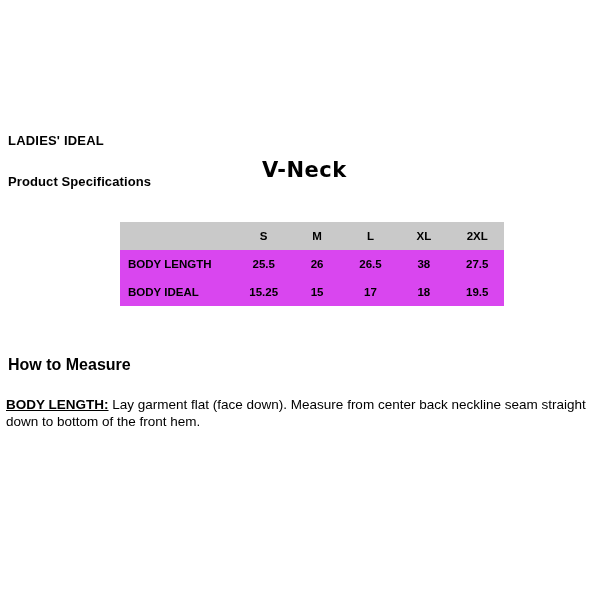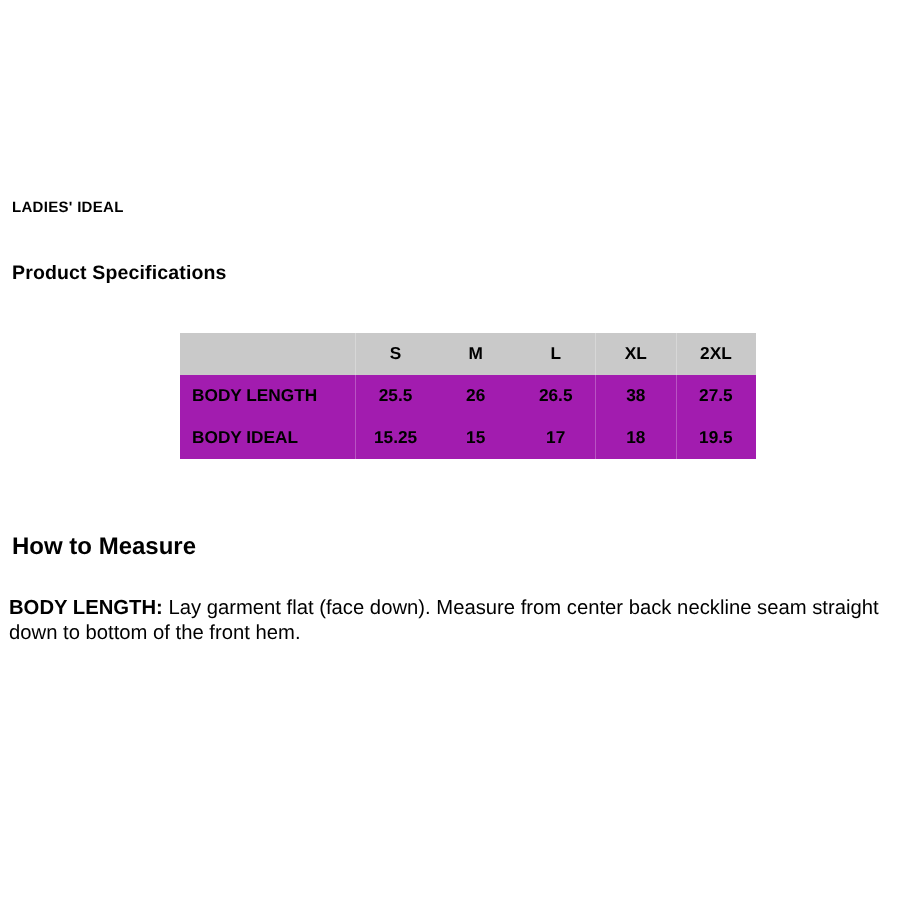--- a/index.html
+++ b/index.html
@@ -19,21 +19,21 @@
     position: absolute;
     left: 0;
     top: 0;
     width: 600px;
     height: 600px;
   }
   .brand-line {
     position: absolute;
     left: 8px;
     top: 133px;
-    font-size: 10px;
+    font-size: 13px;
     font-weight: bold;
     letter-spacing: 0.2px;
   }
   .spec-line {
     position: absolute;
     left: 8px;
     top: 174px;
     font-size: 13px;
     font-weight: bold;
     letter-spacing: 0.1px;
@@ -59,21 +59,21 @@
   .size-table td {
     padding: 0;
     margin: 0;
     height: 28px;
     vertical-align: middle;
   }
   .size-table thead tr {
     background: #c9c9c9;
   }
   .size-table tbody tr {
-    background: #a21caf;
+    background: #d946ef;
     margin-top: 40px;
   }
   .col-label {
     width: 110px;
     text-align: left;
     padding-left: 8px !important;
     font-weight: bold;
     font-size: 11.5px;
   }
   .col-size {
@@ -100,31 +100,33 @@
     top: 396px;
     width: 590px;
     font-size: 13.5px;
     line-height: 17px;
   }
   .measure-block p {
     margin: 0 0 1px 0;
   }
   .measure-block b {
     font-weight: bold;
+    text-decoration: underline;
   }
 </style>
 </head>
 <body>
 
 <div class="page">
 
   <div class="brand-line">LADIES' IDEAL</div>
 
   <div class="spec-line">Product Specifications</div>
 
+  <div class="style-title">V-Neck</div>
 
   <table class="size-table">
     <thead>
       <tr>
         <th class="col-label"></th>
         <th class="col-size">S</th>
         <th class="col-size">M</th>
         <th class="col-size">L</th>
         <th class="col-size">XL</th>
         <th class="col-size">2XL</th>

